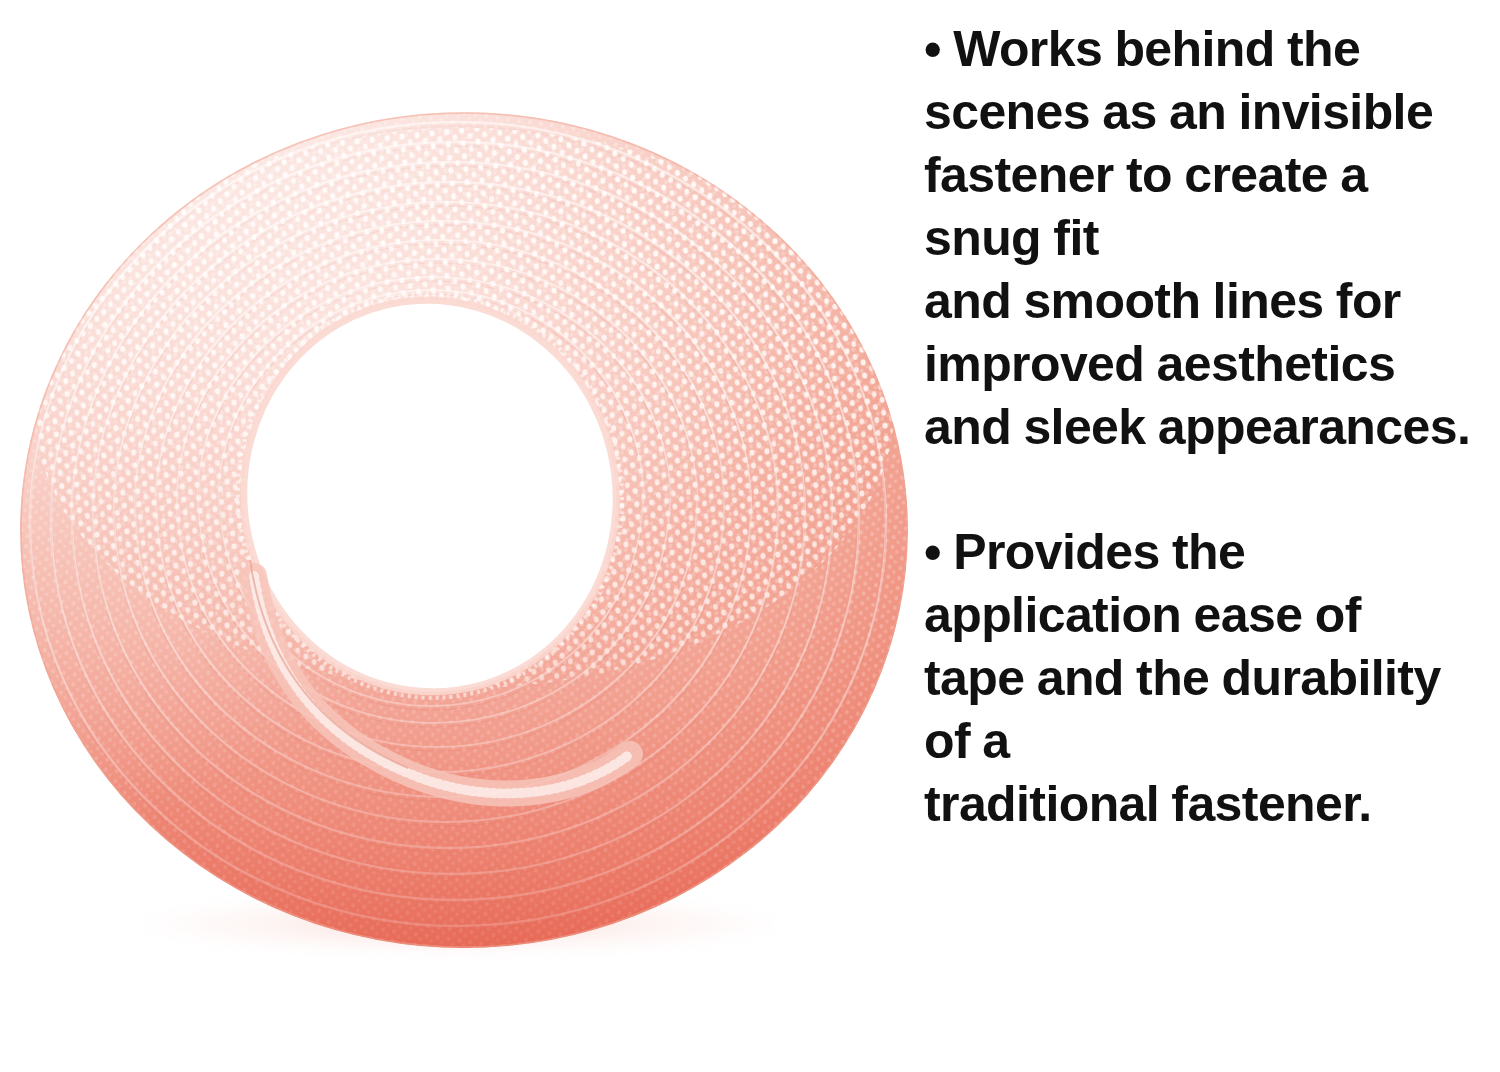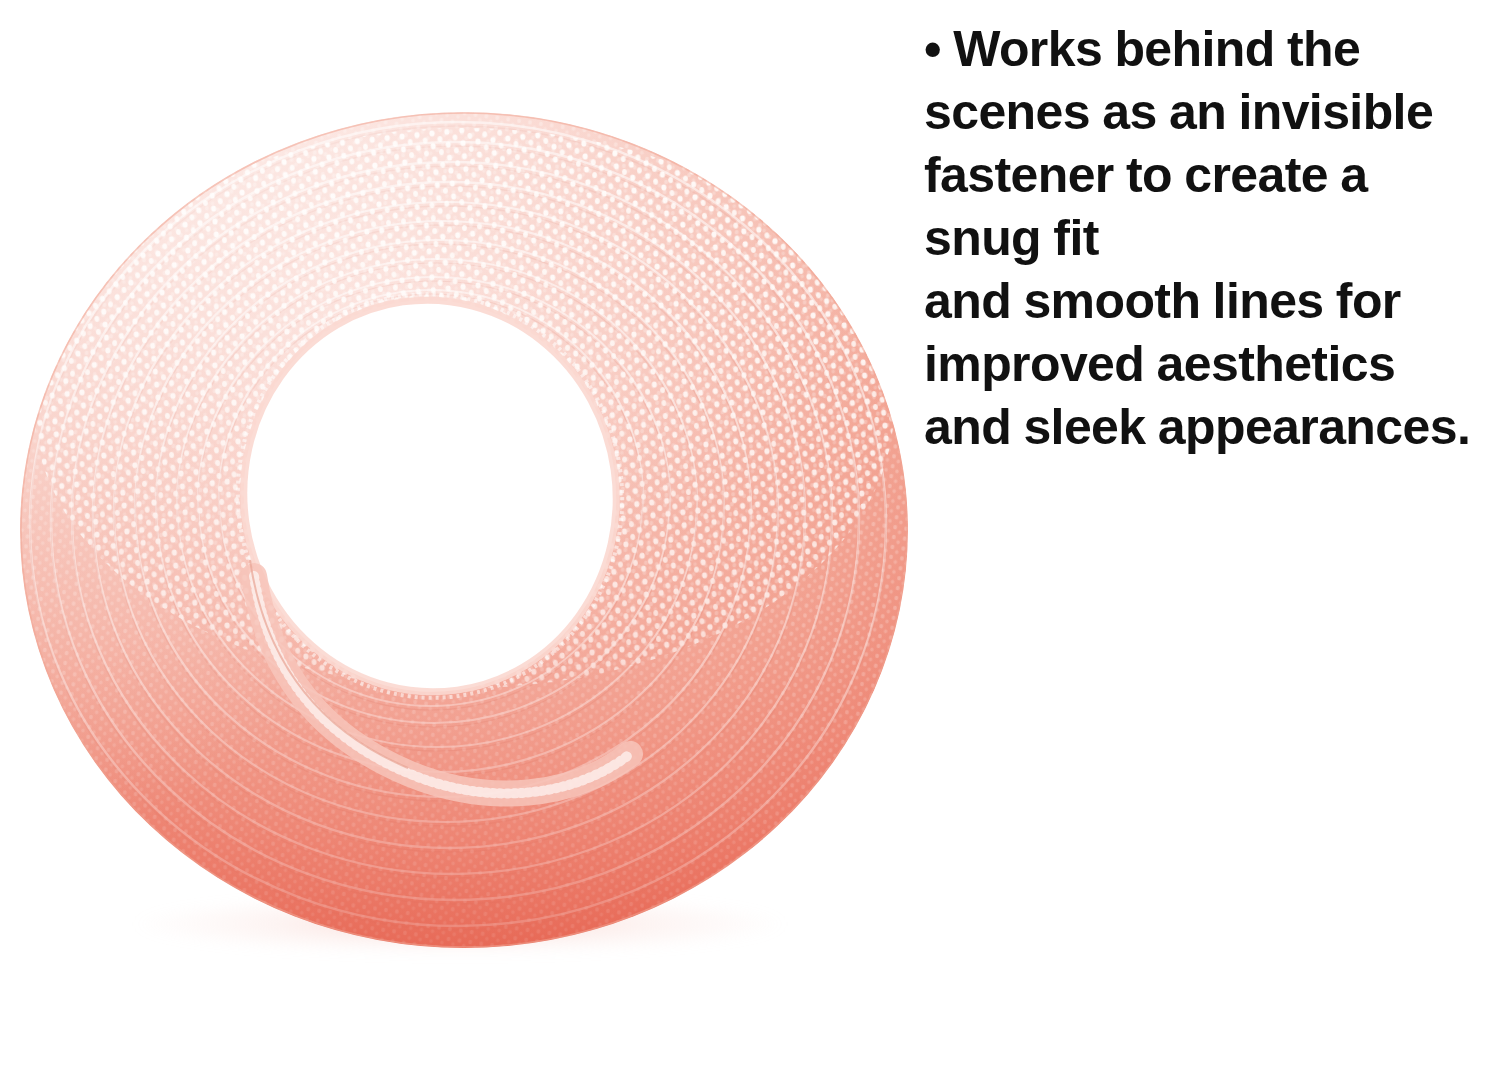--- a/index.html
+++ b/index.html
@@ -195,15 +195,20 @@
 
   <div id="text-panel">
     <p class="bullet-para">• Works behind the
 scenes as an invisible
 fastener to create a
 snug fit
 and smooth lines for
 improved aesthetics
 and sleek appearances.</p>
     <div id="para-gap"></div>
+    <p class="bullet-para">• Provides the
+application ease of
+tape and the durability
+of a
+traditional fastener.</p>
   </div>
 
 </div>
 
 </body></html>

